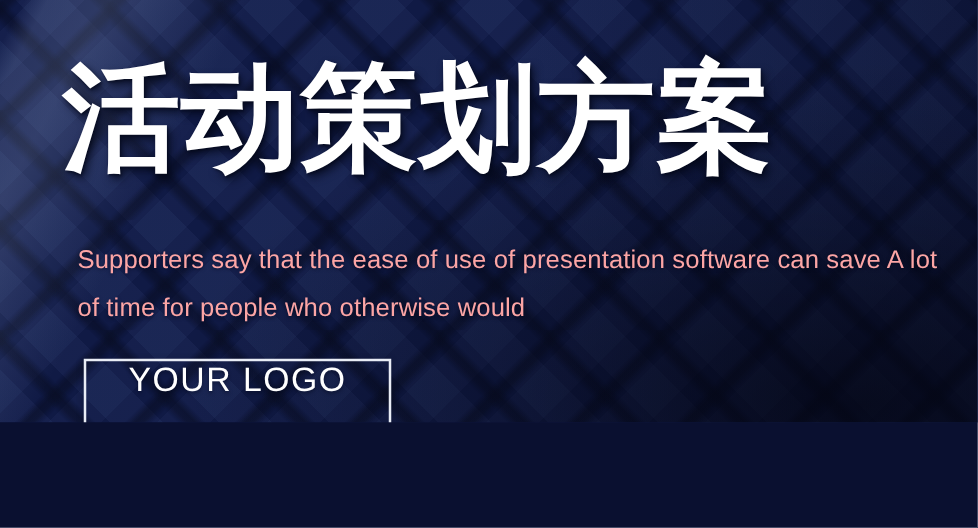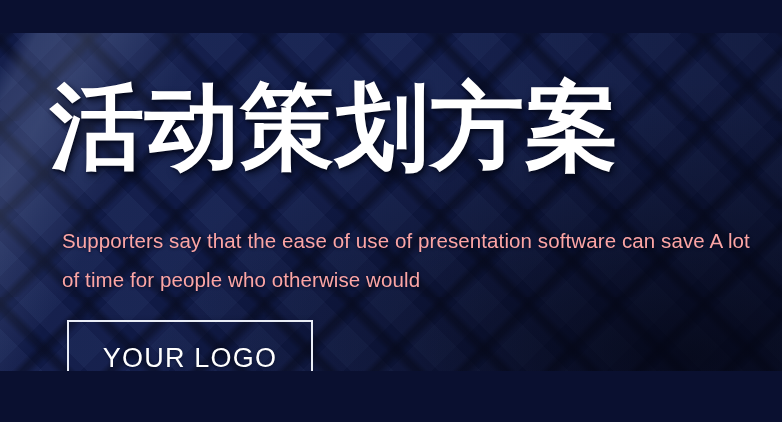--- a/index.html
+++ b/index.html
@@ -7,21 +7,20 @@
     padding: 0;
     background: #0a1030;
   }
   #slide {
     position: relative;
     width: 782px;
     height: 338px;
     overflow: hidden;
     font-family: "Liberation Sans", "DejaVu Sans", sans-serif;
     background: #101a45;
-    margin-top: 33px;
   }
 
   
   .bg-layer {
     position: absolute;
     inset: 0;
     pointer-events: none;
   }
 
   
@@ -131,21 +130,21 @@
 
   .logo-box {
     position: absolute;
     left: 67px;
     top: 287px;
     width: 246px;
     height: 56px;
     box-sizing: border-box;
     border: 2px solid #e9edf6;
     display: flex;
-    align-items: flex-end;
+    align-items: flex-start;
     justify-content: center;
     box-shadow: 0 2px 6px rgba(4,8,26,0.45);
   }
   .logo-text {
     font-size: 27px;
     font-weight: 400;
     color: #ffffff;
     letter-spacing: 1.2px;
     text-shadow: 0 1px 3px rgba(4,8,26,0.5);
   }

